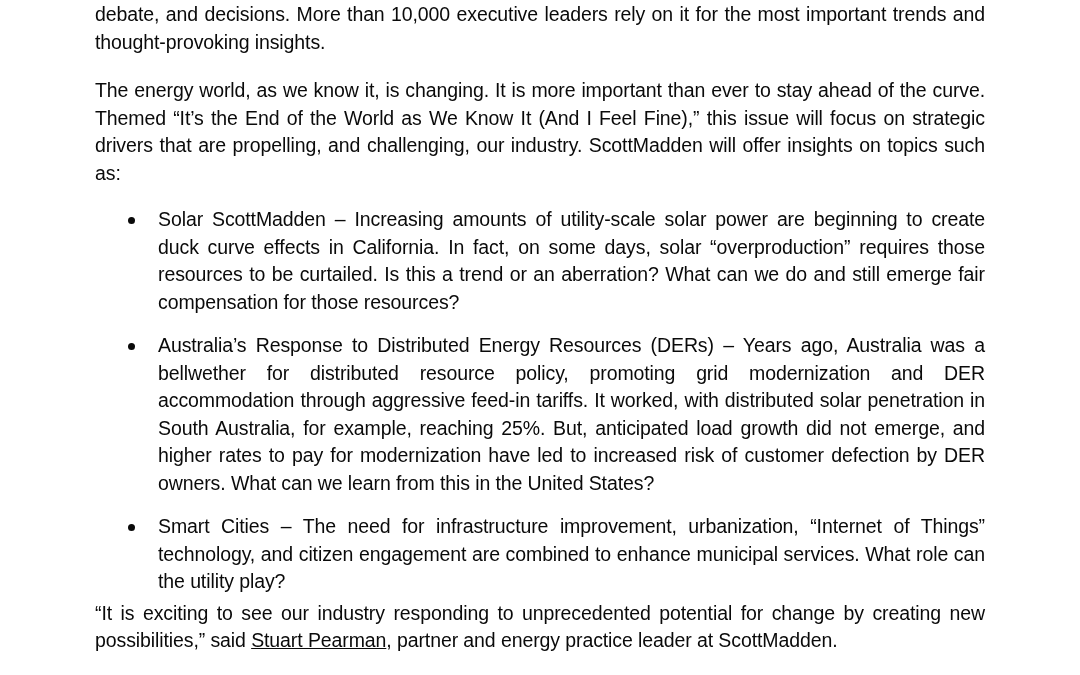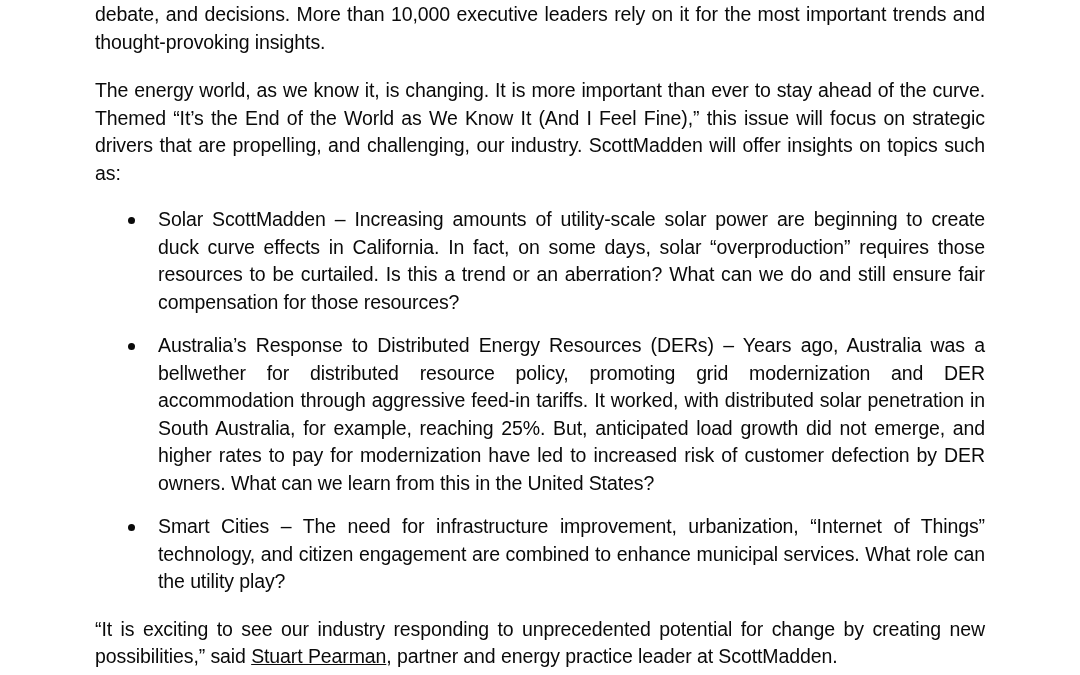--- a/index.html
+++ b/index.html
@@ -62,40 +62,40 @@
     border-radius: 50%;
     background: #0a0a0a;
   }
   .bold {
     font-weight: normal;
   }
   .underline {
     text-decoration: underline;
   }
   .closing {
-    margin-top: 20px;
+    margin-top: 4px;
   }
 </style>
 </head>
 <body>
 
 <div class="page">
 
   <p class="para para-intro">
     <span>debate, and decisions. More than 10,000 executive leaders rely on it for the most important trends and thought-provoking insights.</span>
   </p>
 
   <p class="para para-gap">
     <span>The energy world, as we know it, is changing. It is more important than ever to stay ahead of the curve. Themed </span><span class="bold">“It’s the End of the World as We Know It (And I Feel Fine),”</span><span> this issue will focus on strategic drivers that are propelling, and challenging, our industry. ScottMadden will offer insights on topics such as:</span>
   </p>
 
   <ul class="bullet-list">
     <li class="bullet-item">
       <span class="bullet-dot"></span>
-      <span class="bold">Solar ScottMadden</span><span> – </span><span>Increasing amounts of utility-scale solar power are beginning to create duck curve effects in California. In fact, on some days, solar “overproduction” requires those resources to be curtailed. Is this a trend or an aberration? What can we do and still ensure fair compensation for those resources?</span>
+      <span class="bold">Solar ScottMadden</span><span> – </span><span>Increasing amounts of utility-scale solar power are beginning to create duck curve effects in California. In fact, on some days, solar “overproduction” requires those resources to be curtailed. Is this a trend or an aberration? What can we do and still emerge fair compensation for those resources?</span>
     </li>
     <li class="bullet-item">
       <span class="bullet-dot"></span>
       <span class="bold">Australia’s Response to Distributed Energy Resources (DERs)</span><span> – </span><span>Years ago, Australia was a bellwether for distributed resource policy, promoting grid modernization and DER accommodation through aggressive feed-in tariffs. It worked, with distributed solar penetration in South Australia, for example, reaching 25%. But, anticipated load growth did not emerge, and higher rates to pay for modernization have led to increased risk of customer defection by DER owners. What can we learn from this in the United States?</span>
     </li>
     <li class="bullet-item">
       <span class="bullet-dot"></span>
       <span class="bold">Smart Cities</span><span> – </span><span>The need for infrastructure improvement, urbanization, “Internet of Things” technology, and citizen engagement are combined to enhance municipal services. What role can the utility play?</span>
     </li>
   </ul>

